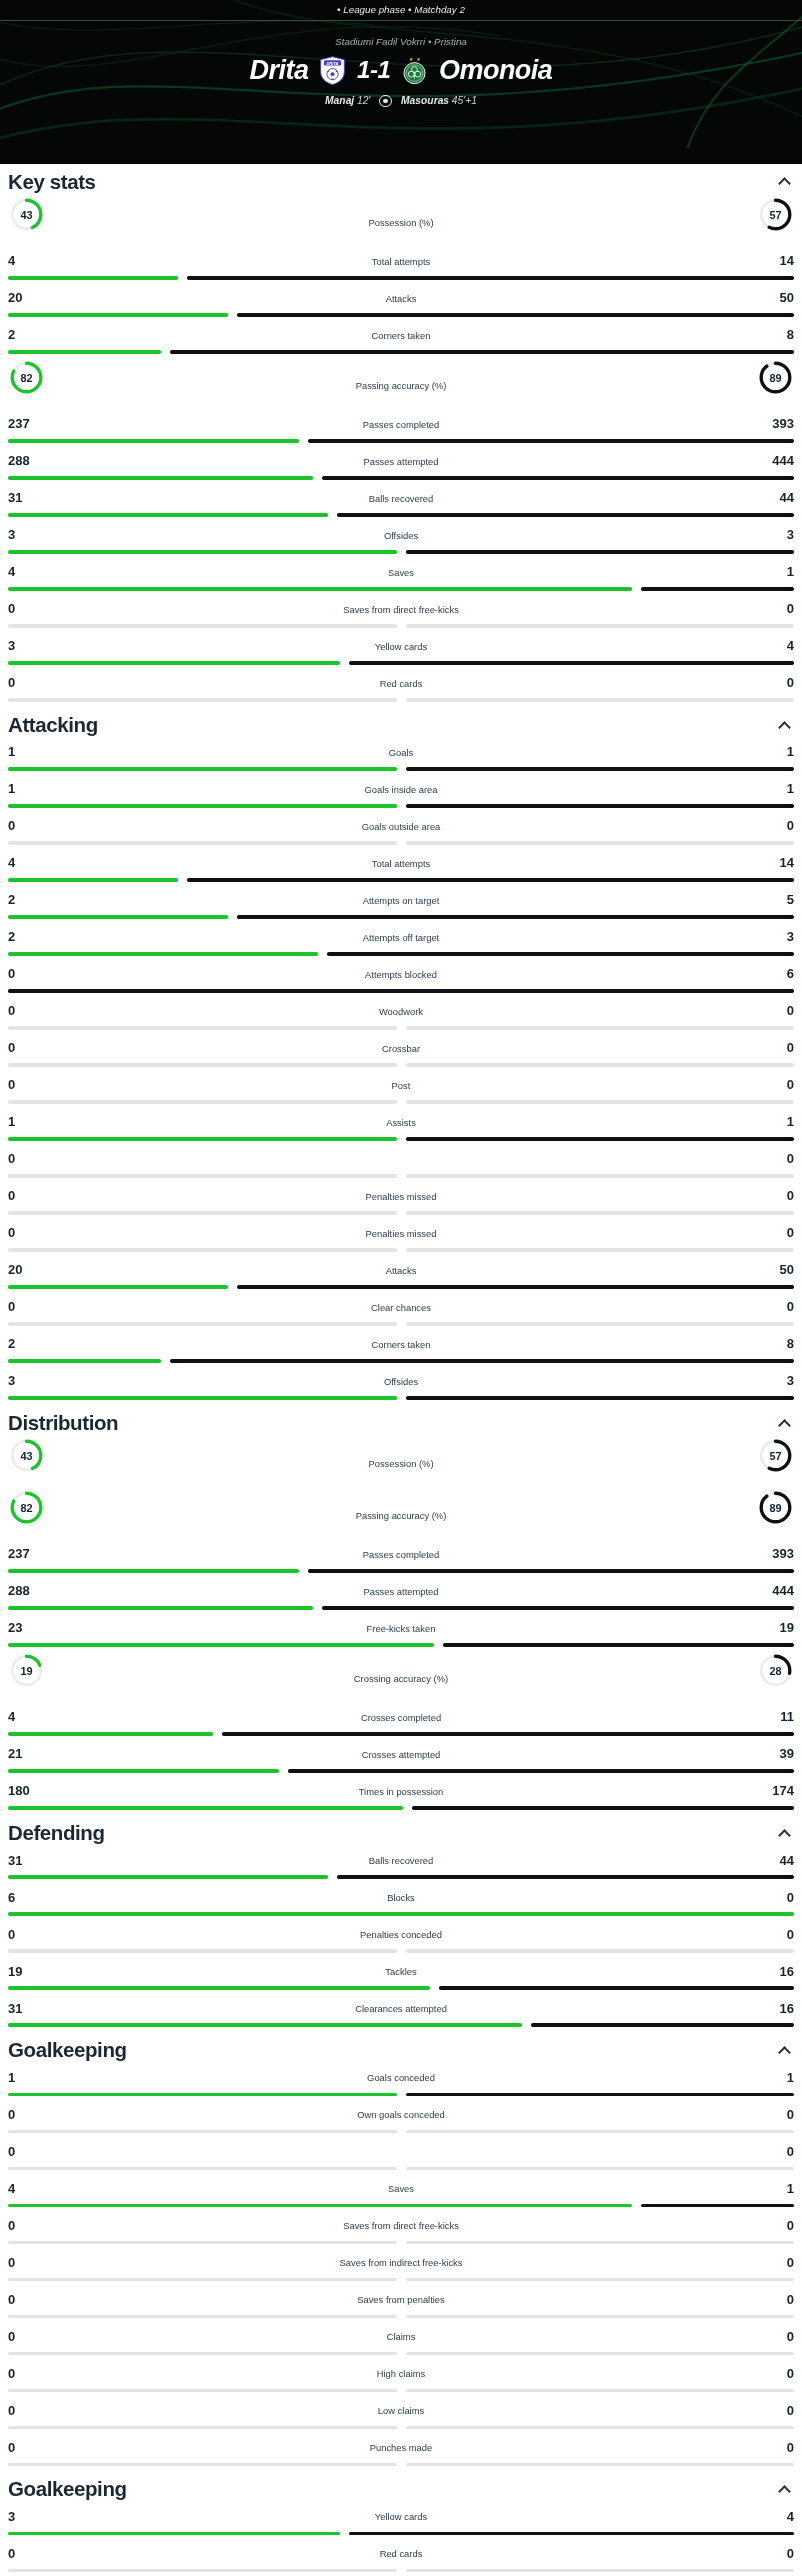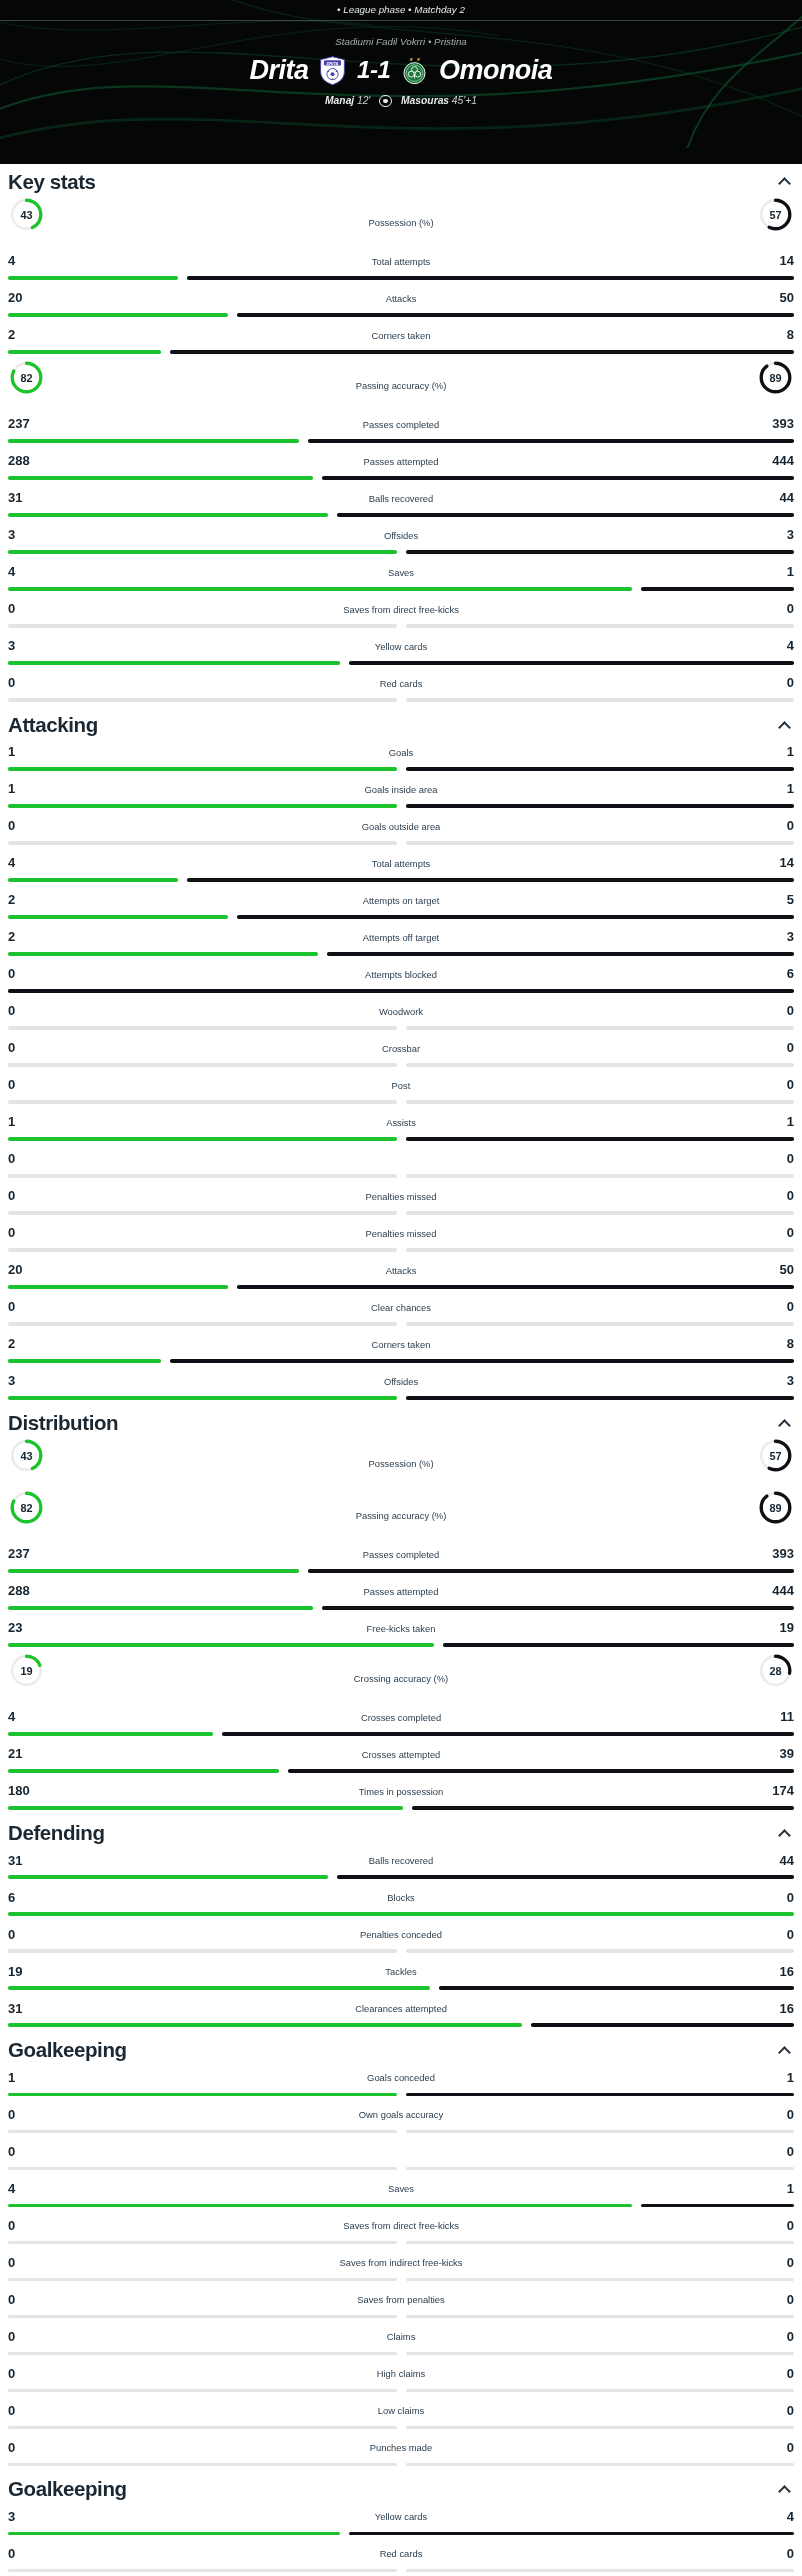--- a/index.html
+++ b/index.html
@@ -654,21 +654,21 @@
           <span class="val">1</span>
         </div>
         <div class="bar">
           <i class="seg home" style="flex: 0 0 calc(50% - 4.5px);"></i>
           <i class="seg away" style="flex: 1 1 0%;"></i>
         </div>
       </div>
       <div class="row bar-row">
         <div class="row-top">
           <span class="val">0</span>
-          <span class="lbl">Own goals accuracy</span>
+          <span class="lbl">Own goals conceded</span>
           <span class="val">0</span>
         </div>
         <div class="bar">
           <i class="seg neutral" style="flex: 0 0 calc(50% - 4.5px);"></i>
           <i class="seg neutral" style="flex: 1 1 0%;"></i>
         </div>
       </div>
       <div class="row bar-row">
         <div class="row-top">
           <span class="val">0</span>

